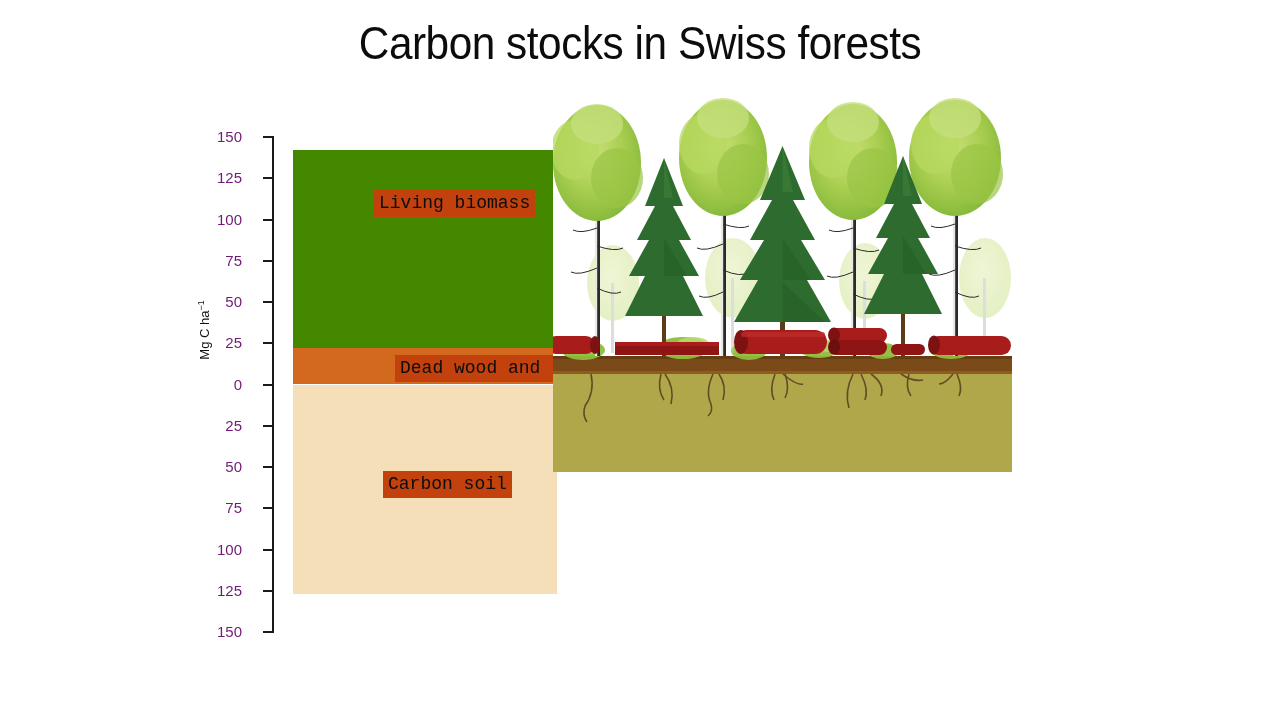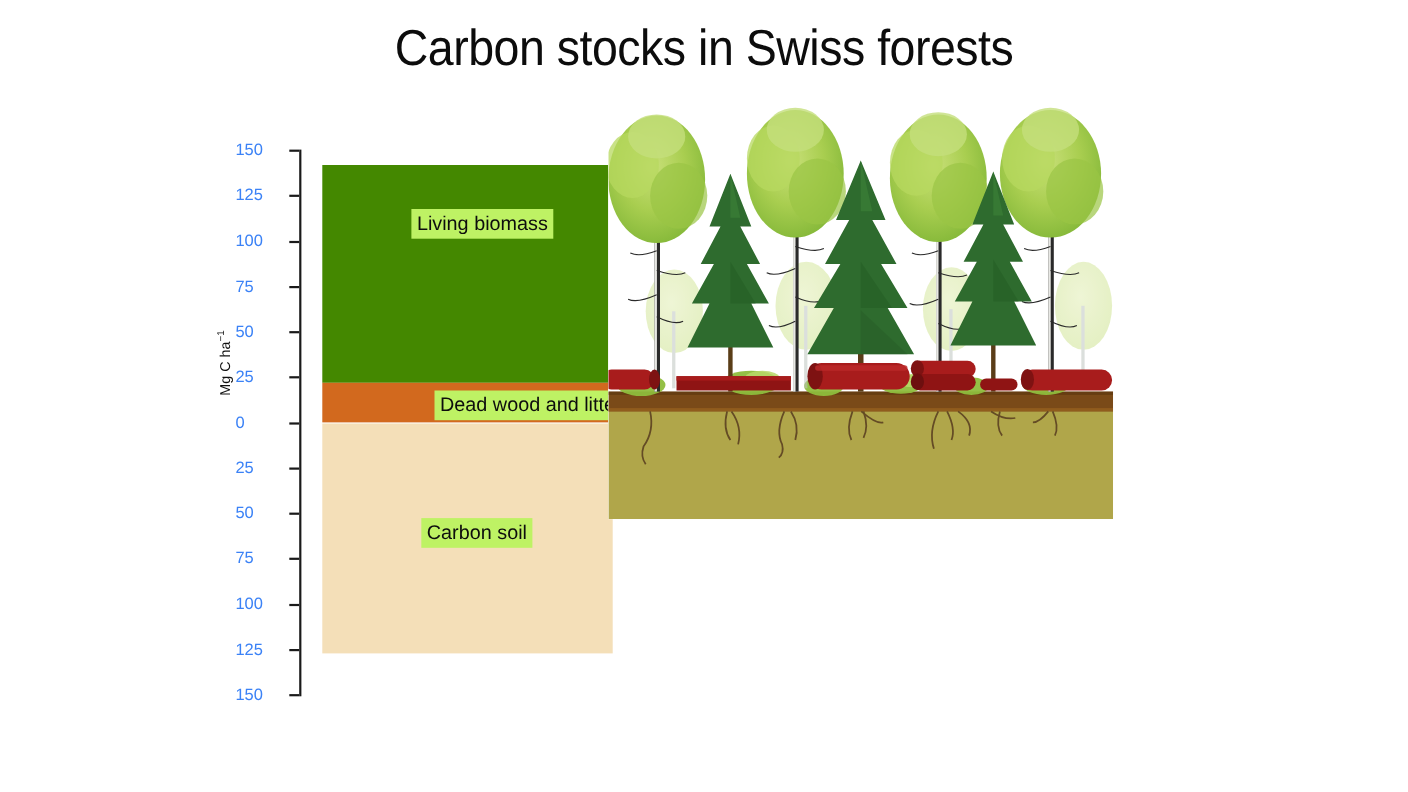--- a/index.html
+++ b/index.html
@@ -15,33 +15,33 @@
   #chart{position:absolute;left:0;top:0;width:1280px;height:720px;}
 
   #ylabel{position:absolute;left:196px;top:330px;width:120px;
           transform:rotate(-90deg) translate(-50%,0);transform-origin:left top;
           font-size:13px;color:#101010;white-space:nowrap;text-align:center;}
   #ylabel sup{font-size:9px;vertical-align:super;}
 
   #axisline{position:absolute;left:272px;top:136px;width:2px;height:497px;background:#1a1a1a;}
 
   .tick{position:absolute;width:9px;height:2px;background:#1a1a1a;left:263px;}
-  .ticklabel{position:absolute;right:0;width:44px;
-             font-size:15px;color:#3b82f6;line-height:1;}
+  .ticklabel{position:absolute;right:16px;width:44px;text-align:right;
+             font-size:15px;color:#701a75;line-height:1;}
   #ticklabels{position:absolute;left:214px;top:0;width:44px;height:720px;}
 
   
   .bar{position:absolute;}
   #bar-living   {left:293px;top:145px;width:260px;height:198px;background:#448800;}
   #bar-deadwood {left:293px;top:343px;width:260px;height:37px;background:#d2691e;}
   #bar-mineral  {left:293px;top:380px;width:264px;height:210px;background:#f4dfb8;}
 
   
-  .seglabel{position:absolute;background:#bef264;color:#0d0d0d;font-size:18px;
-            line-height:27px;padding:0 5px;white-space:nowrap;}
+  .seglabel{position:absolute;background:#c2410c;color:#0d0d0d;font-size:18px;
+            line-height:27px;padding:0 5px;white-space:nowrap;font-family:Liberation Mono, monospace;}
   #lbl-living   {left:374px;top:190px;}
   #lbl-deadwood {left:395px;top:355px;}
   #lbl-mineral  {left:383px;top:471px;}
 
   
   #forest{position:absolute;left:553px;top:78px;width:459px;height:394px;overflow:hidden;
           background:#ffffff;}
   #forest svg{display:block;}
 </style>
 </head>

